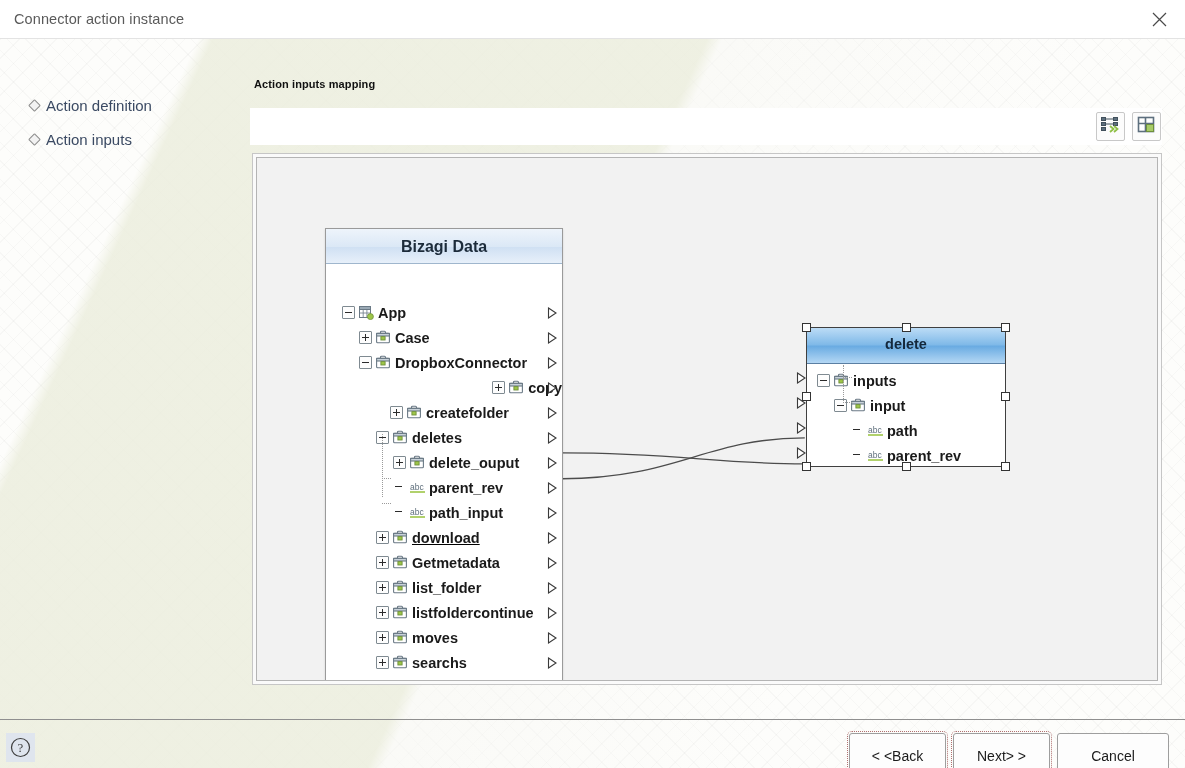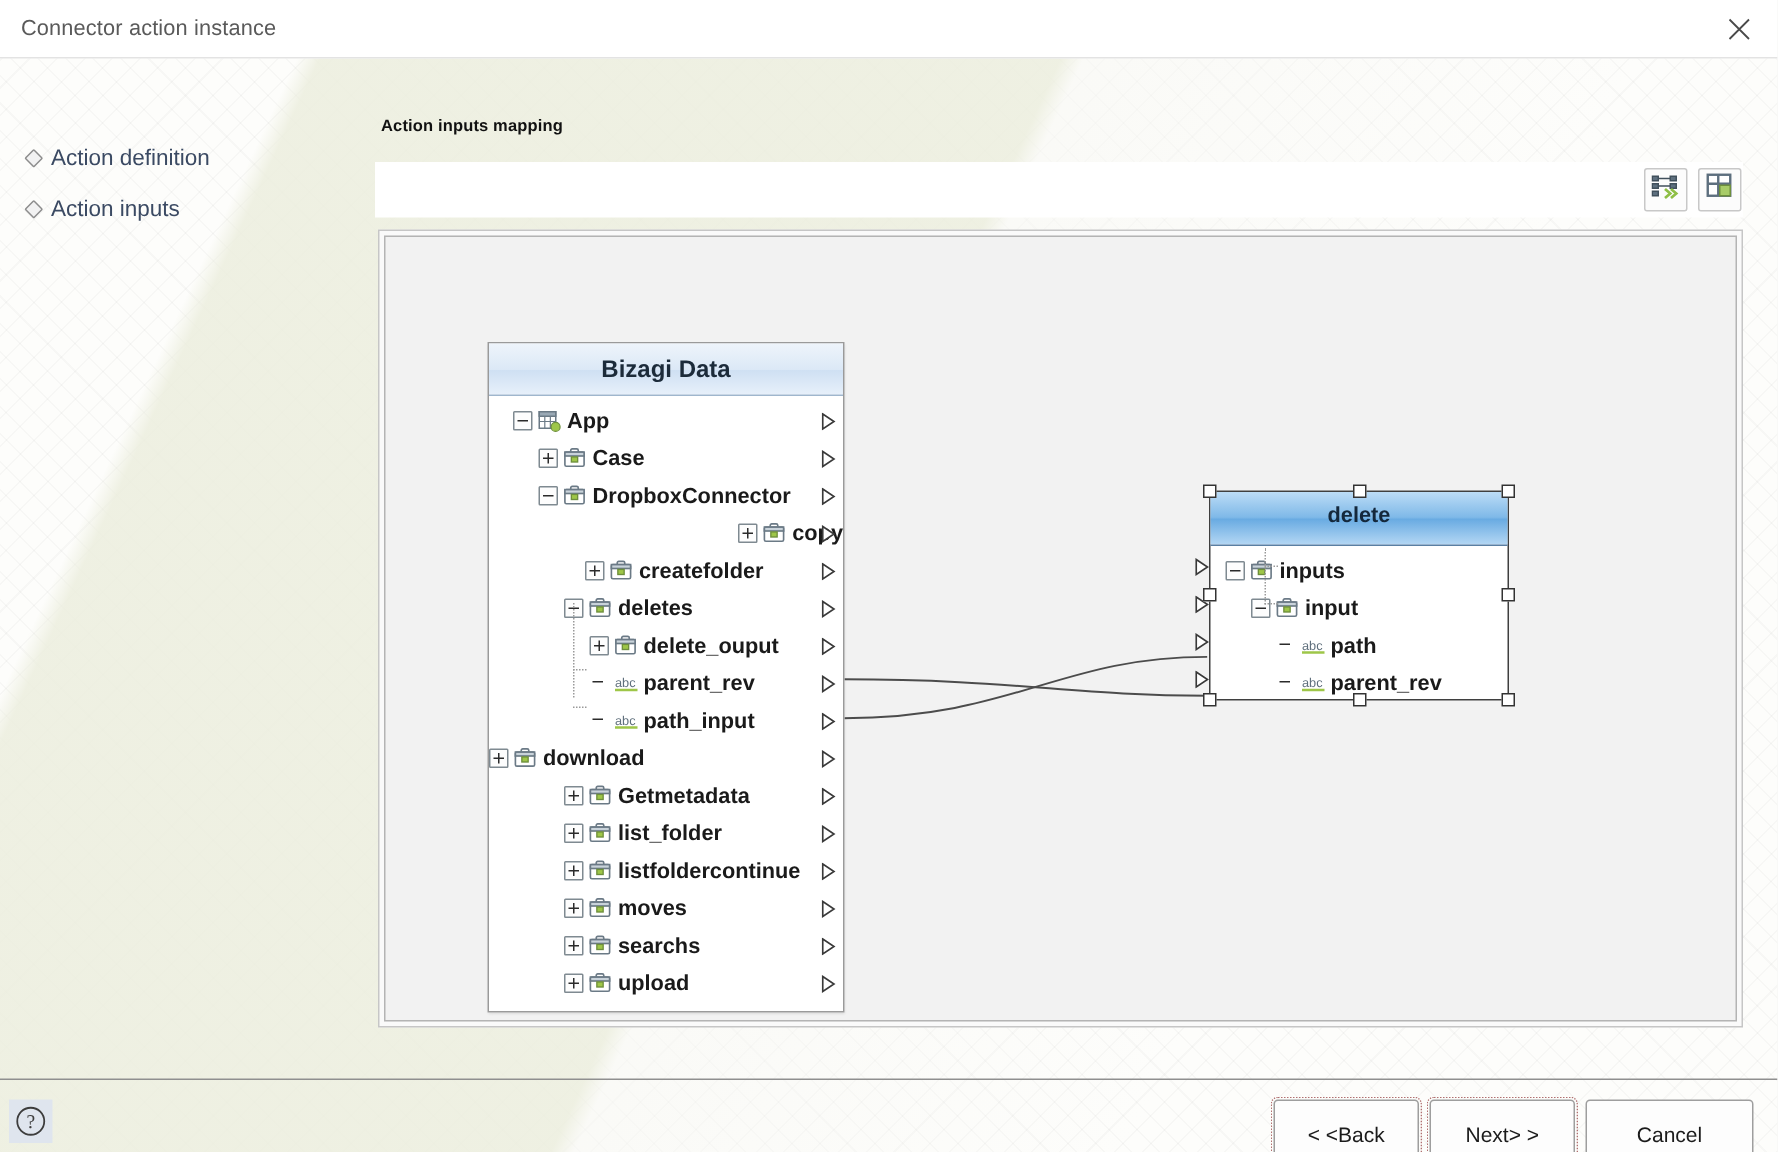--- a/index.html
+++ b/index.html
@@ -34,21 +34,21 @@
     font-size:14.5px; color:#5a5a5a; letter-spacing:.1px;
   }
   #close-btn {
     position:absolute; right:0; top:0; width:52px; height:38px;
     display:flex; align-items:center; justify-content:center;
     cursor:pointer;
   }
   #close-btn svg { display:block; }
 
   
-  #sidebar { position:absolute; left:0; top:39px; width:250px; height:681px; }
+  #sidebar { position:absolute; left:12px; top:39px; width:250px; height:681px; }
   .nav-item {
     position:absolute; left:18px; height:22px;
     display:flex; align-items:center; gap:7px; cursor:pointer;
   }
   .nav-item .bullet {
     width:9px; height:9px; flex:0 0 9px;
     transform:rotate(45deg);
     border:1.4px solid #8d8d8d;
     background:#f2f2f2;
     border-radius:1px;
@@ -100,21 +100,21 @@
     background:#ffffff;
     border:1px solid #9a9a9a;
     box-shadow:0 1px 2px rgba(0,0,0,.12);
   }
   #source-header {
     height:35px; line-height:35px; text-align:center;
     font-size:16px; font-weight:bold; color:#1c2b3a;
     background:linear-gradient(180deg,#eef4fb 0%, #dbe8f6 52%, #cfe0f3 53%, #e7f0fa 100%);
     border-bottom:1px solid #9fb6cd;
   }
-  #source-body { padding:4px 0 6px 0; position:relative; }
+  #source-body { padding:4px 0 6px 0; position:relative;margin-top:32px; }
 
   .trow {
     position:relative; height:25px;
     display:flex; align-items:center;
     white-space:nowrap;
   }
   .trow .tlabel {
     font-size:14.5px; font-weight:bold; color:#1a1a1a;
   }
   .port {
@@ -407,21 +407,21 @@
                     <path d="M1 12 H16" stroke="#9ec648" stroke-width="1.6"></path>
                   </svg>
                 </span>
                 <span class="tlabel">path_input</span>
                 <span class="port">
                   <svg width="11" height="12" viewBox="0 0 11 12">
                     <path d="M1.5 1 L9 6 L1.5 11 Z" fill="#ffffff" stroke="#3a3a3a" stroke-width="1.1"></path>
                   </svg>
                 </span>
               </div>
-              <div class="trow" style="height: 25px; ">
+              <div class="trow" style="height: 25px; padding-left: 50px; text-decoration: underline;">
                 <span class="exp plus"></span>
                 <span class="ico">
                   <svg width="16" height="15" viewBox="0 0 16 15">
                     <path d="M5.5 3.2 V2.2 A1 1 0 0 1 6.5 1.2 H9.5 A1 1 0 0 1 10.5 2.2 V3.2" fill="none" stroke="#6b7a86" stroke-width="1.1"></path>
                     <rect x="1.6" y="3.4" width="12.8" height="9.4" rx="1" fill="#ffffff" stroke="#6b7a86" stroke-width="1.1"></rect>
                     <rect x="1.6" y="3.4" width="12.8" height="2.6" fill="#c9d3da" stroke="#6b7a86" stroke-width="1.1"></rect>
                     <rect x="5.9" y="6.6" width="4.2" height="3.4" fill="#9ec648" stroke="#6e8f3c" stroke-width=".9"></rect>
                   </svg>
                 </span>
                 <span class="tlabel">download</span>

